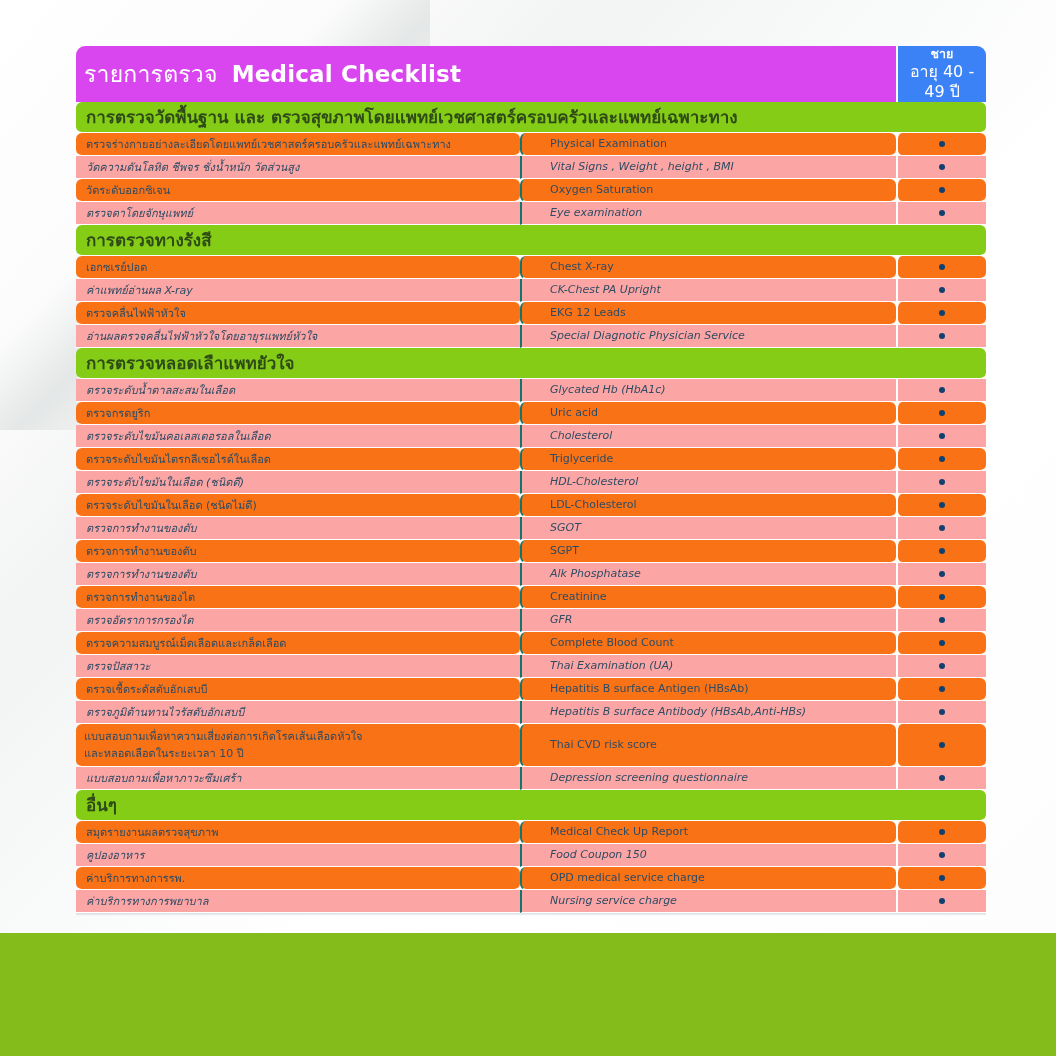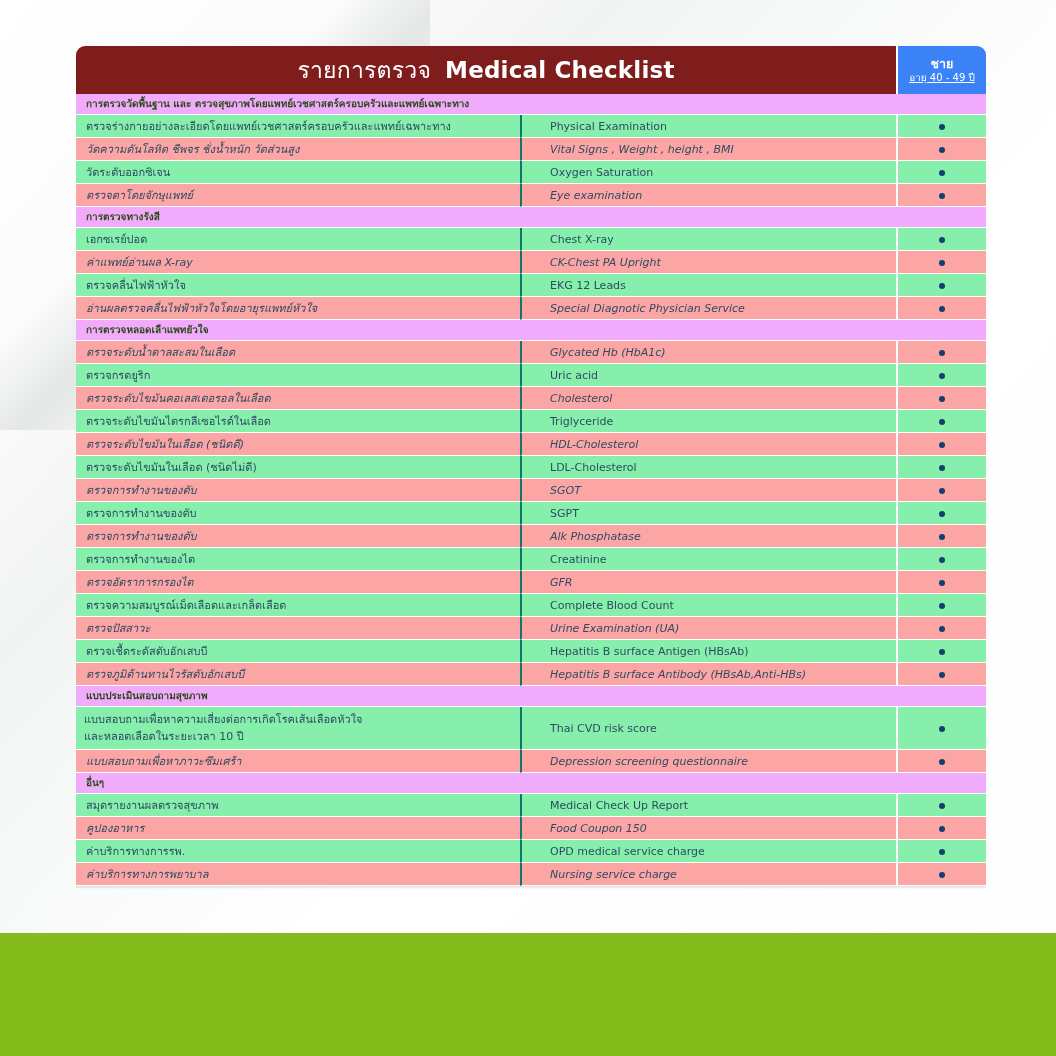--- a/index.html
+++ b/index.html
@@ -46,23 +46,23 @@
 
   table.checklist {
     width: 100%;
     border-collapse: separate;
     border-spacing: 0;
     table-layout: fixed;
   }
 
   
   thead .hdr-title {
-    background: #7f1d1d;
+    background: #d946ef;
     color: #ffffff;
-    text-align: center;
+    text-align: left;
     vertical-align: middle;
     height: 48px;
     font-size: 23px;
     letter-spacing: .2px;
     border-top-left-radius: 9px;
     padding: 0 8px;
   }
   thead .hdr-title .th {
     font-weight: 400;
   }
@@ -74,43 +74,44 @@
     background: #3b82f6;
     color: #ffffff;
     text-align: center;
     vertical-align: middle;
     height: 48px;
     border-top-right-radius: 9px;
     border-left: 2px solid #ffffff;
     line-height: 1.25;
   }
   thead .hdr-col .gender { font-size: 12.5px; font-weight: 600; display: block; }
-  thead .hdr-col .age    { font-size: 10px; font-weight: 400; display: block; text-decoration: underline; }
+  thead .hdr-col .age    { font-size: 16px; font-weight: 400; display: block; }
 
   
   tr.section td {
-    background: #f0abfc;
+    background: #84cc16;
     color: #2e4a16;
-    font-size: 10px;
+    font-size: 17px;
     font-weight: 700;
     height: 21px;
     padding: 1px 0 2px 10px;
     border-bottom: 1px solid #ffffff;
+    border-radius: 6px;
   }
 
   
   tbody tr.item td {
     font-size: 11px;
     color: #2e4b63;
     height: 20px;
     padding: 2px 0 2px 10px;
     vertical-align: middle;
     border-bottom: 1px solid #ffffff;
   }
-  tbody tr.item.even td { background: #86efac; }
+  tbody tr.item.even td { background: #f97316; border-radius: 6px; }
   tbody tr.item.odd  td { background: #fca5a5; font-style: italic; }
 
   tbody tr.item td.col-en {
     border-left: 2px solid #0f766e;
     padding-left: 28px;
   }
   tbody tr.item td.col-mark {
     border-left: 2px solid #ffffff;
     text-align: center;
     padding-left: 0;
@@ -274,35 +275,32 @@
           <td class="col-en">GFR</td>
           <td class="col-mark"><span class="dot"></span></td>
         </tr>
         <tr class="item even">
           <td class="col-th">ตรวจความสมบูรณ์เม็ดเลือดและเกล็ดเลือด</td>
           <td class="col-en">Complete Blood Count</td>
           <td class="col-mark"><span class="dot"></span></td>
         </tr>
         <tr class="item odd">
           <td class="col-th">ตรวจปัสสาวะ</td>
-          <td class="col-en">Urine Examination (UA)</td>
+          <td class="col-en">Thai Examination (UA)</td>
           <td class="col-mark"><span class="dot"></span></td>
         </tr>
         <tr class="item even">
           <td class="col-th">ตรวจเชื้ดระดัสตับอักเสบบี</td>
           <td class="col-en">Hepatitis B surface Antigen (HBsAb)</td>
           <td class="col-mark"><span class="dot"></span></td>
         </tr>
         <tr class="item odd">
           <td class="col-th">ตรวจภูมิต้านทานไวรัสตับอักเสบบี</td>
           <td class="col-en">Hepatitis B surface Antibody (HBsAb,Anti-HBs)</td>
           <td class="col-mark"><span class="dot"></span></td>
-        </tr>
-        <tr class="section">
-          <td colspan="3">แบบประเมินสอบถามสุขภาพ</td>
         </tr>
         <tr class="item even">
           <td class="col-th multiline" style="white-space: pre-line;">แบบสอบถามเพื่อหาความเสี่ยงต่อการเกิดโรคเส้นเลือดหัวใจ
 และหลอดเลือดในระยะเวลา 10 ปี</td>
           <td class="col-en">Thai CVD risk score</td>
           <td class="col-mark"><span class="dot"></span></td>
         </tr>
         <tr class="item odd">
           <td class="col-th">แบบสอบถามเพื่อหาภาวะซึมเศร้า</td>
           <td class="col-en">Depression screening questionnaire</td>

